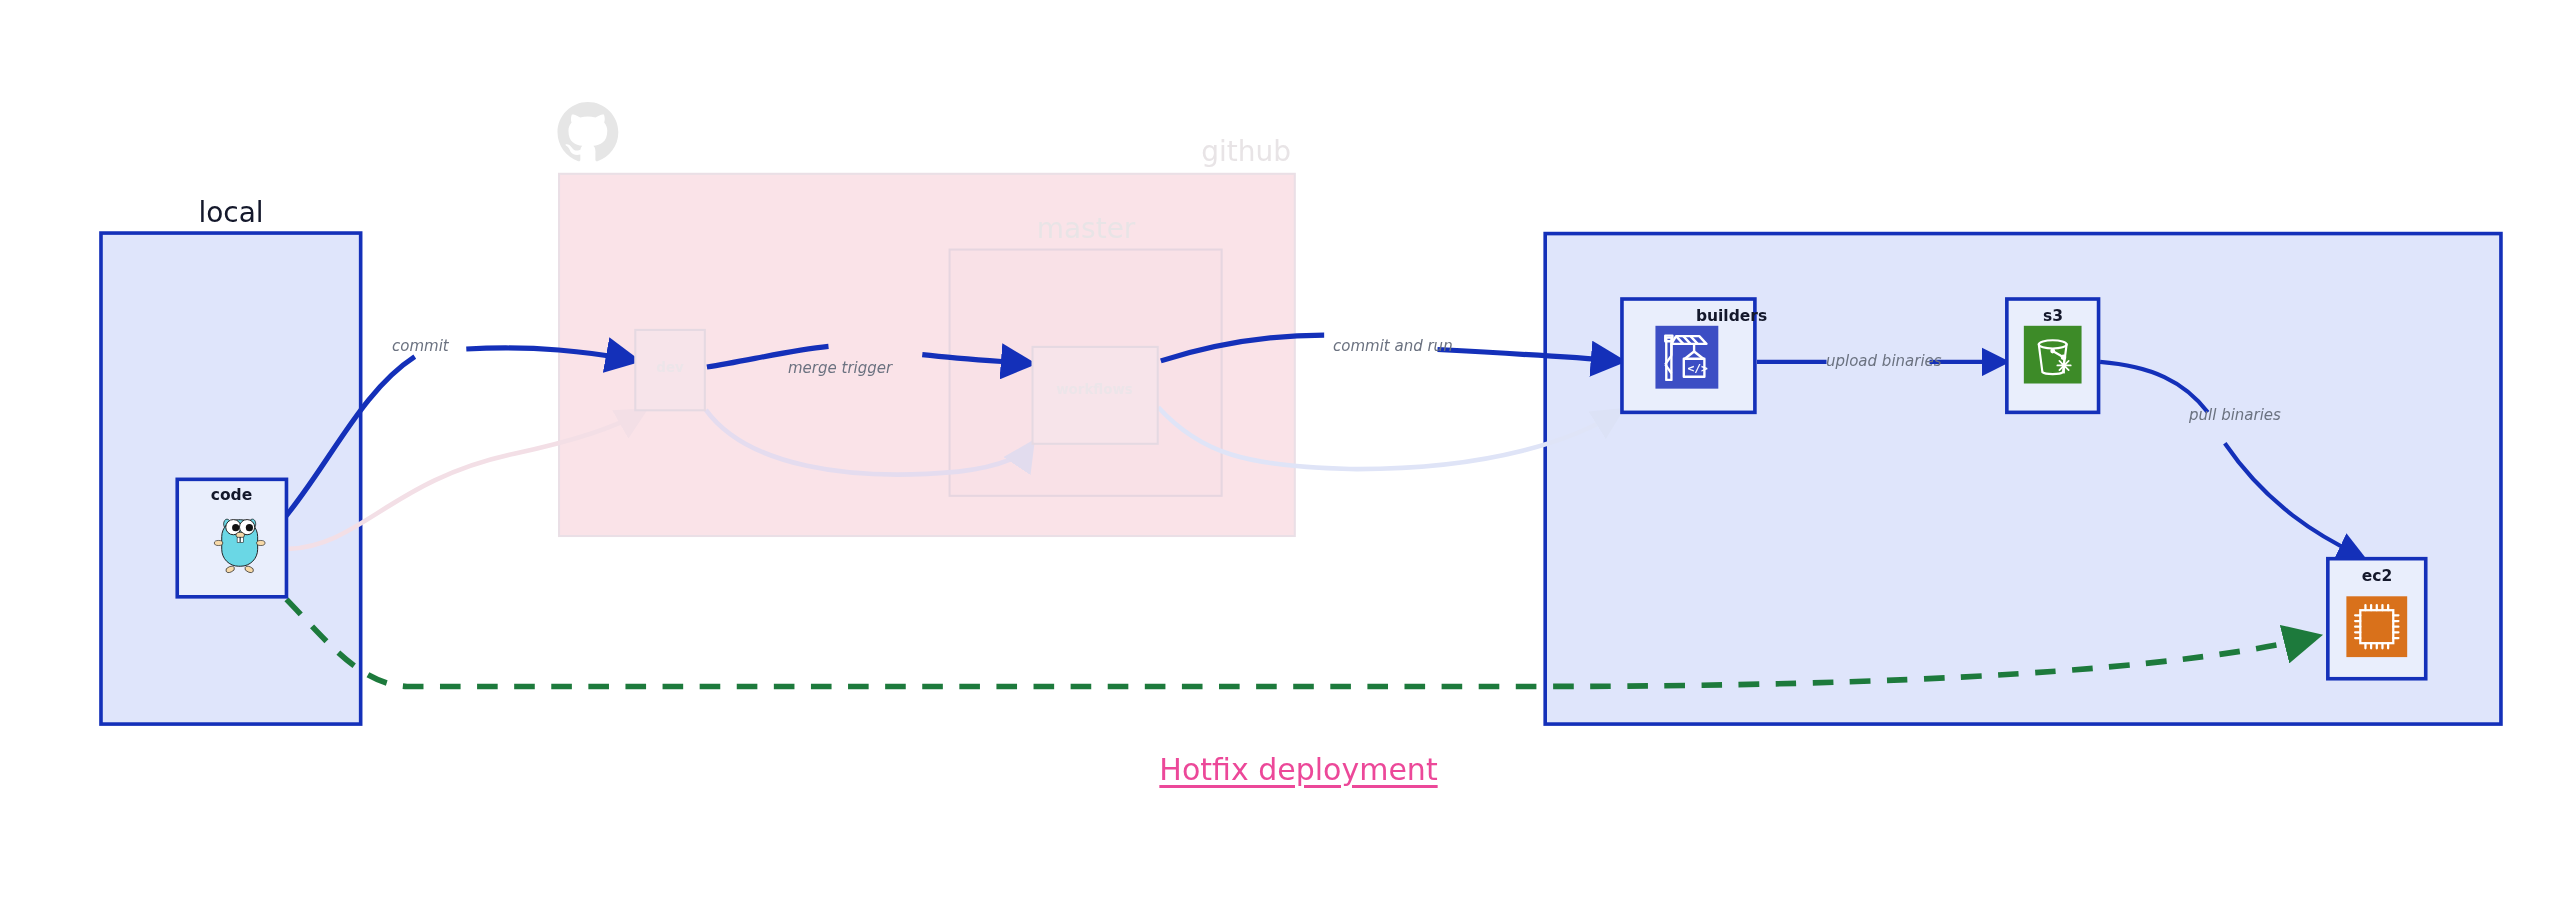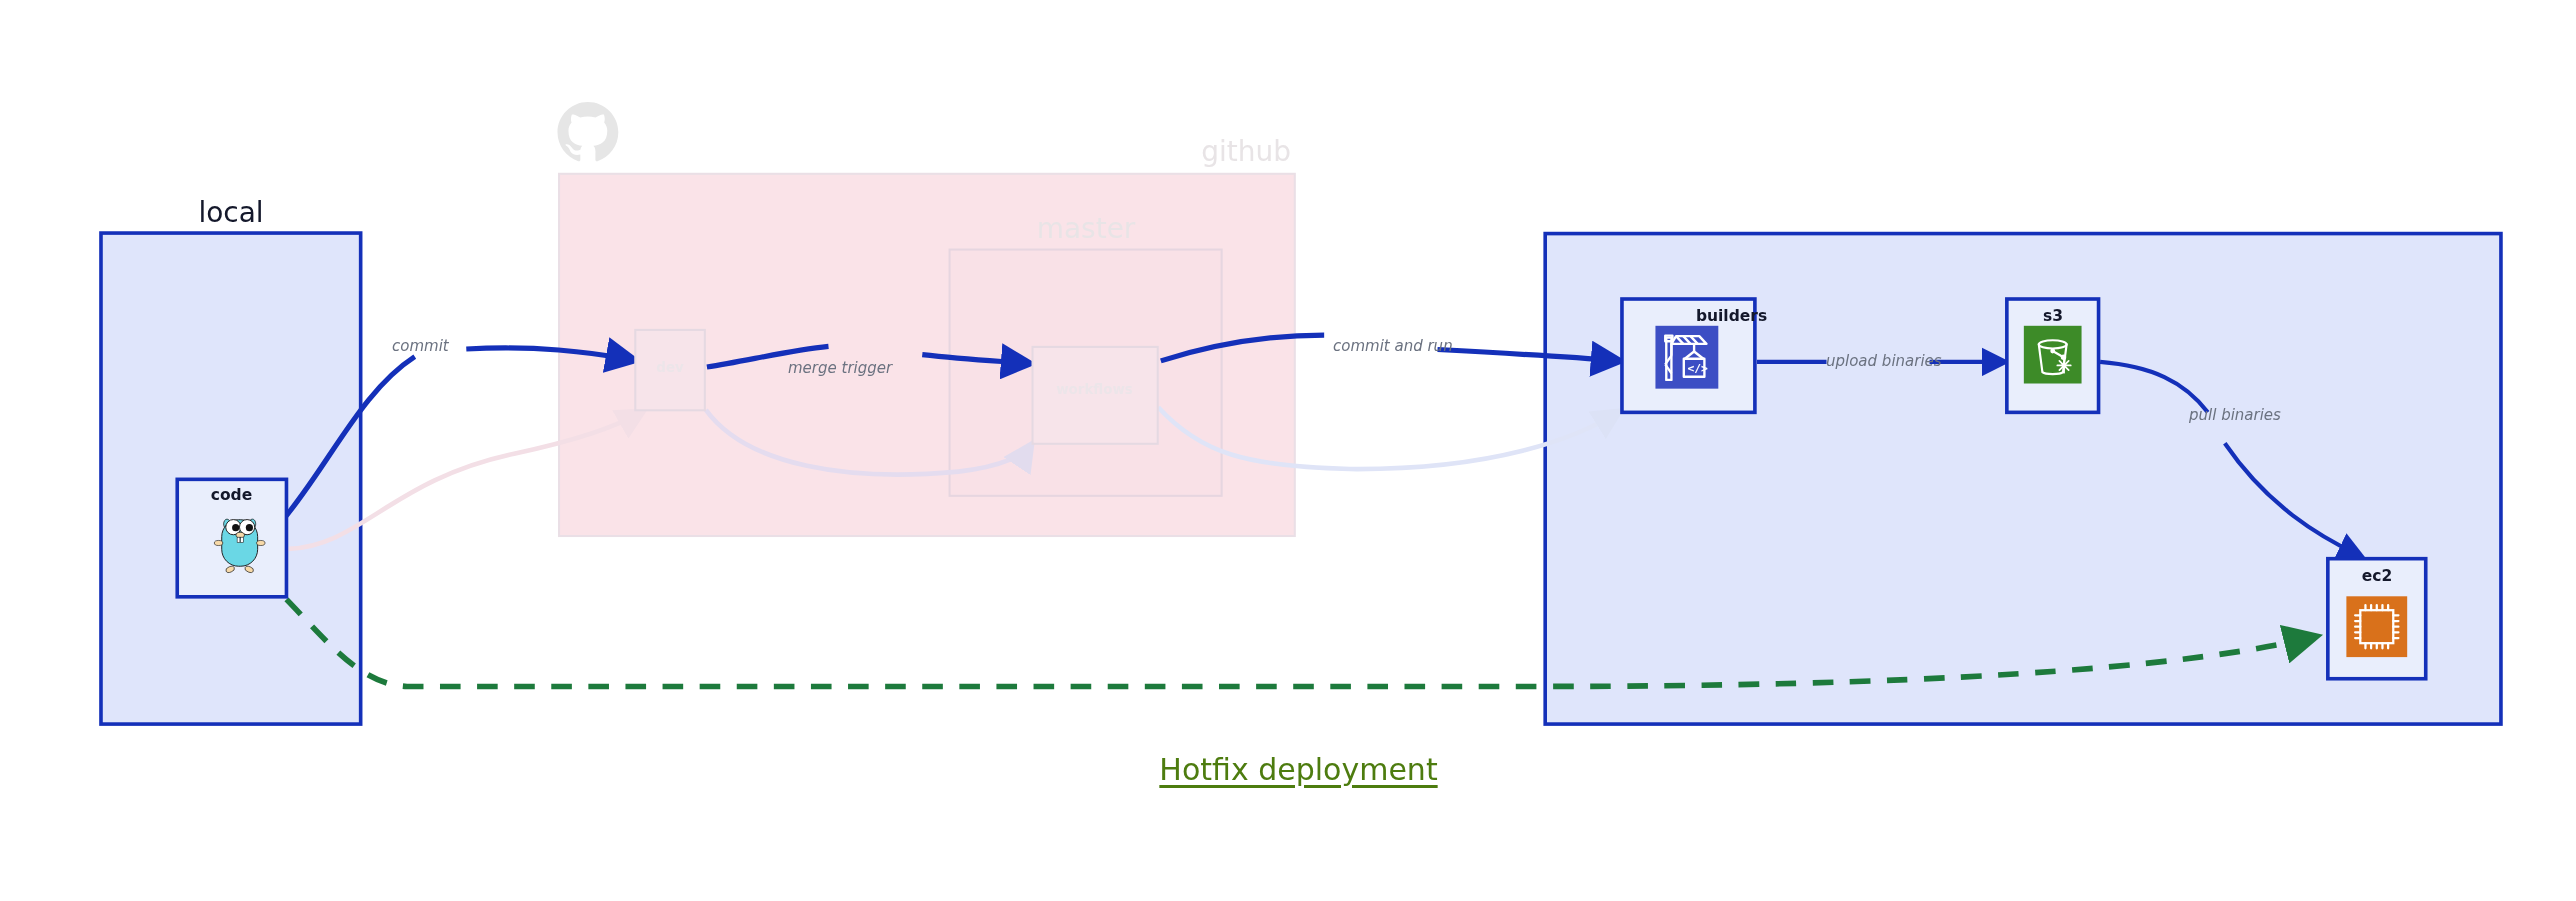--- a/index.html
+++ b/index.html
@@ -49,21 +49,21 @@
     font-style: italic;
     font-size: 15px;
     color: #6b7280;
     white-space: nowrap;
     background: transparent;
   }
   .diagram-title {
     position: absolute;
     font-family: "DejaVu Sans", sans-serif;
     font-size: 30px;
-    color: #4d7c0f;
+    color: #ec4899;
     text-decoration: underline;
     text-underline-offset: 5.2px;
     white-space: nowrap;
     text-align: center;
   }
 </style>
 </head>
 <body>
 
 <div id="canvas">

